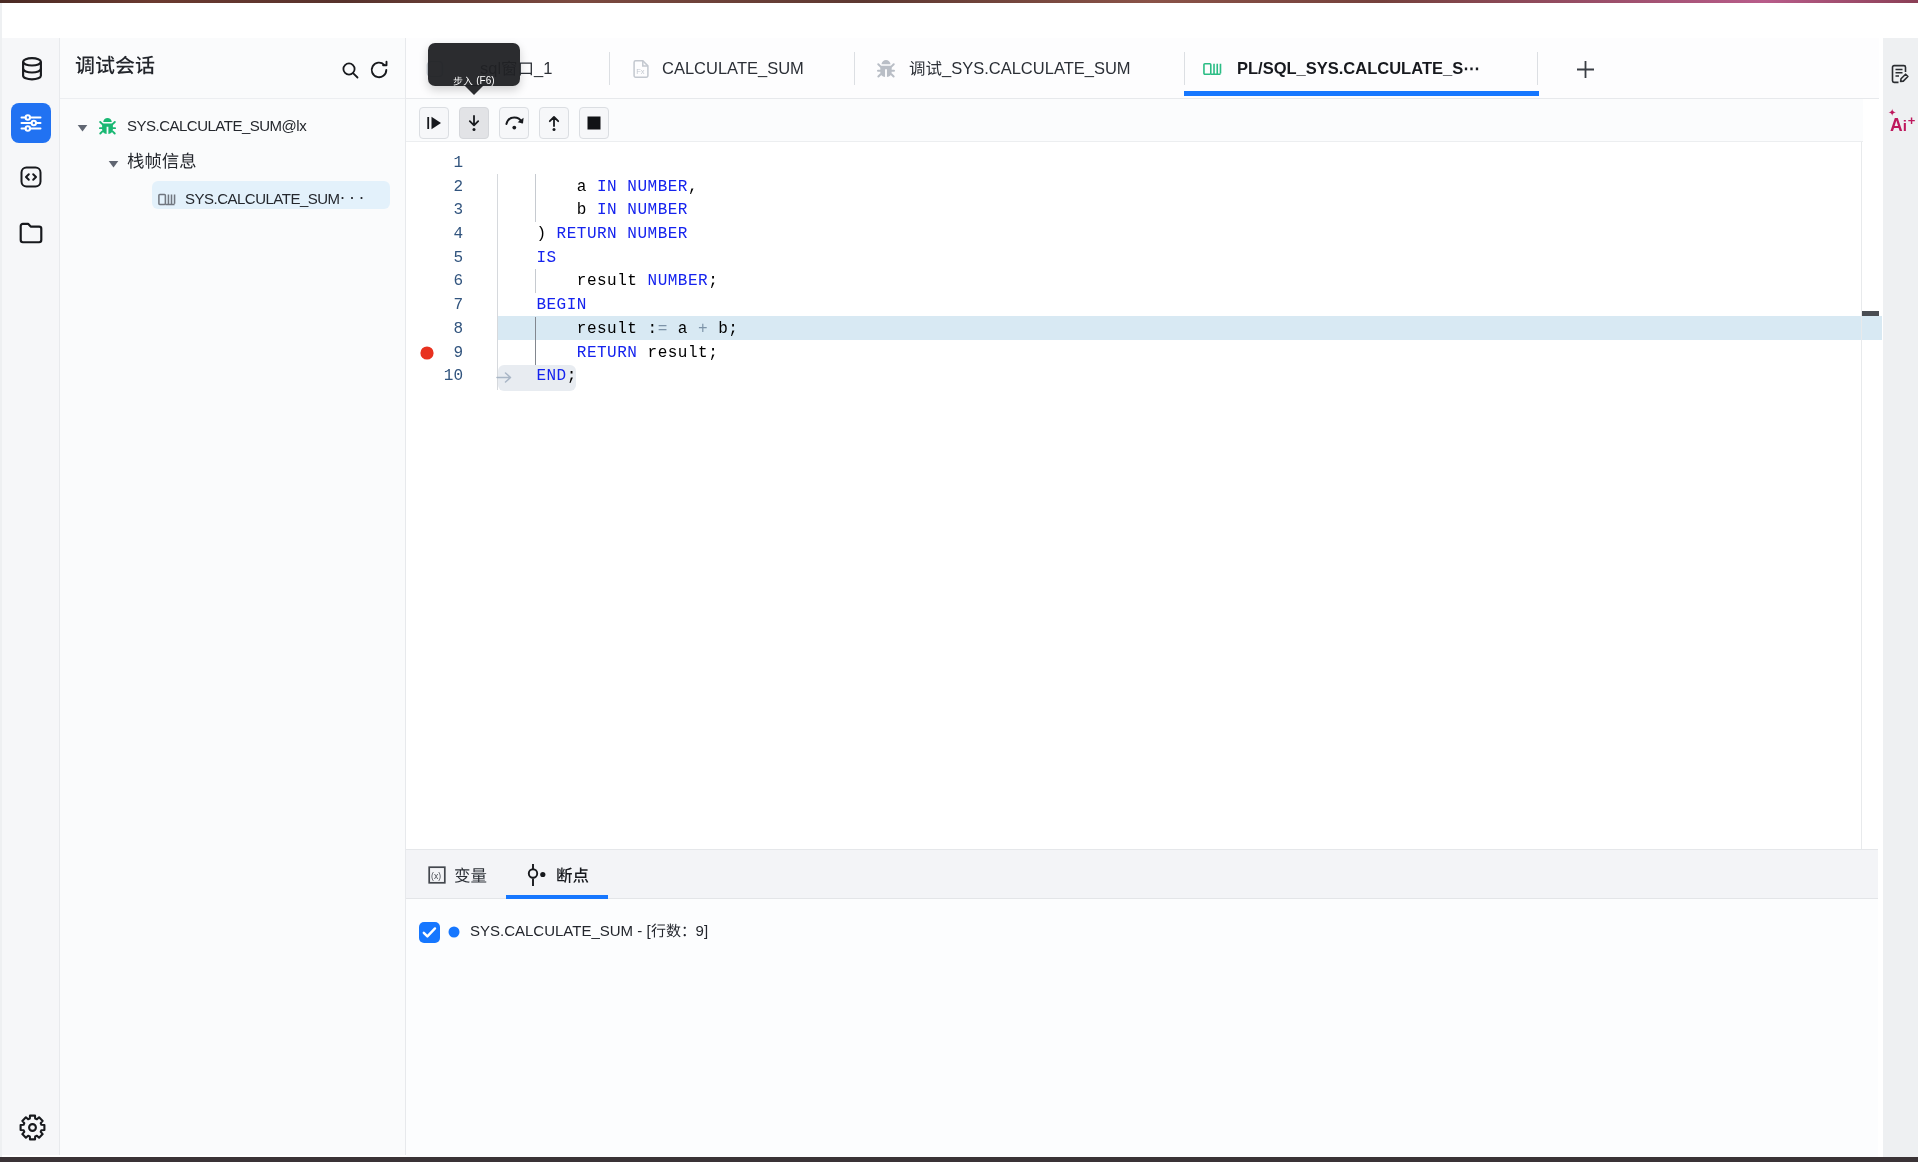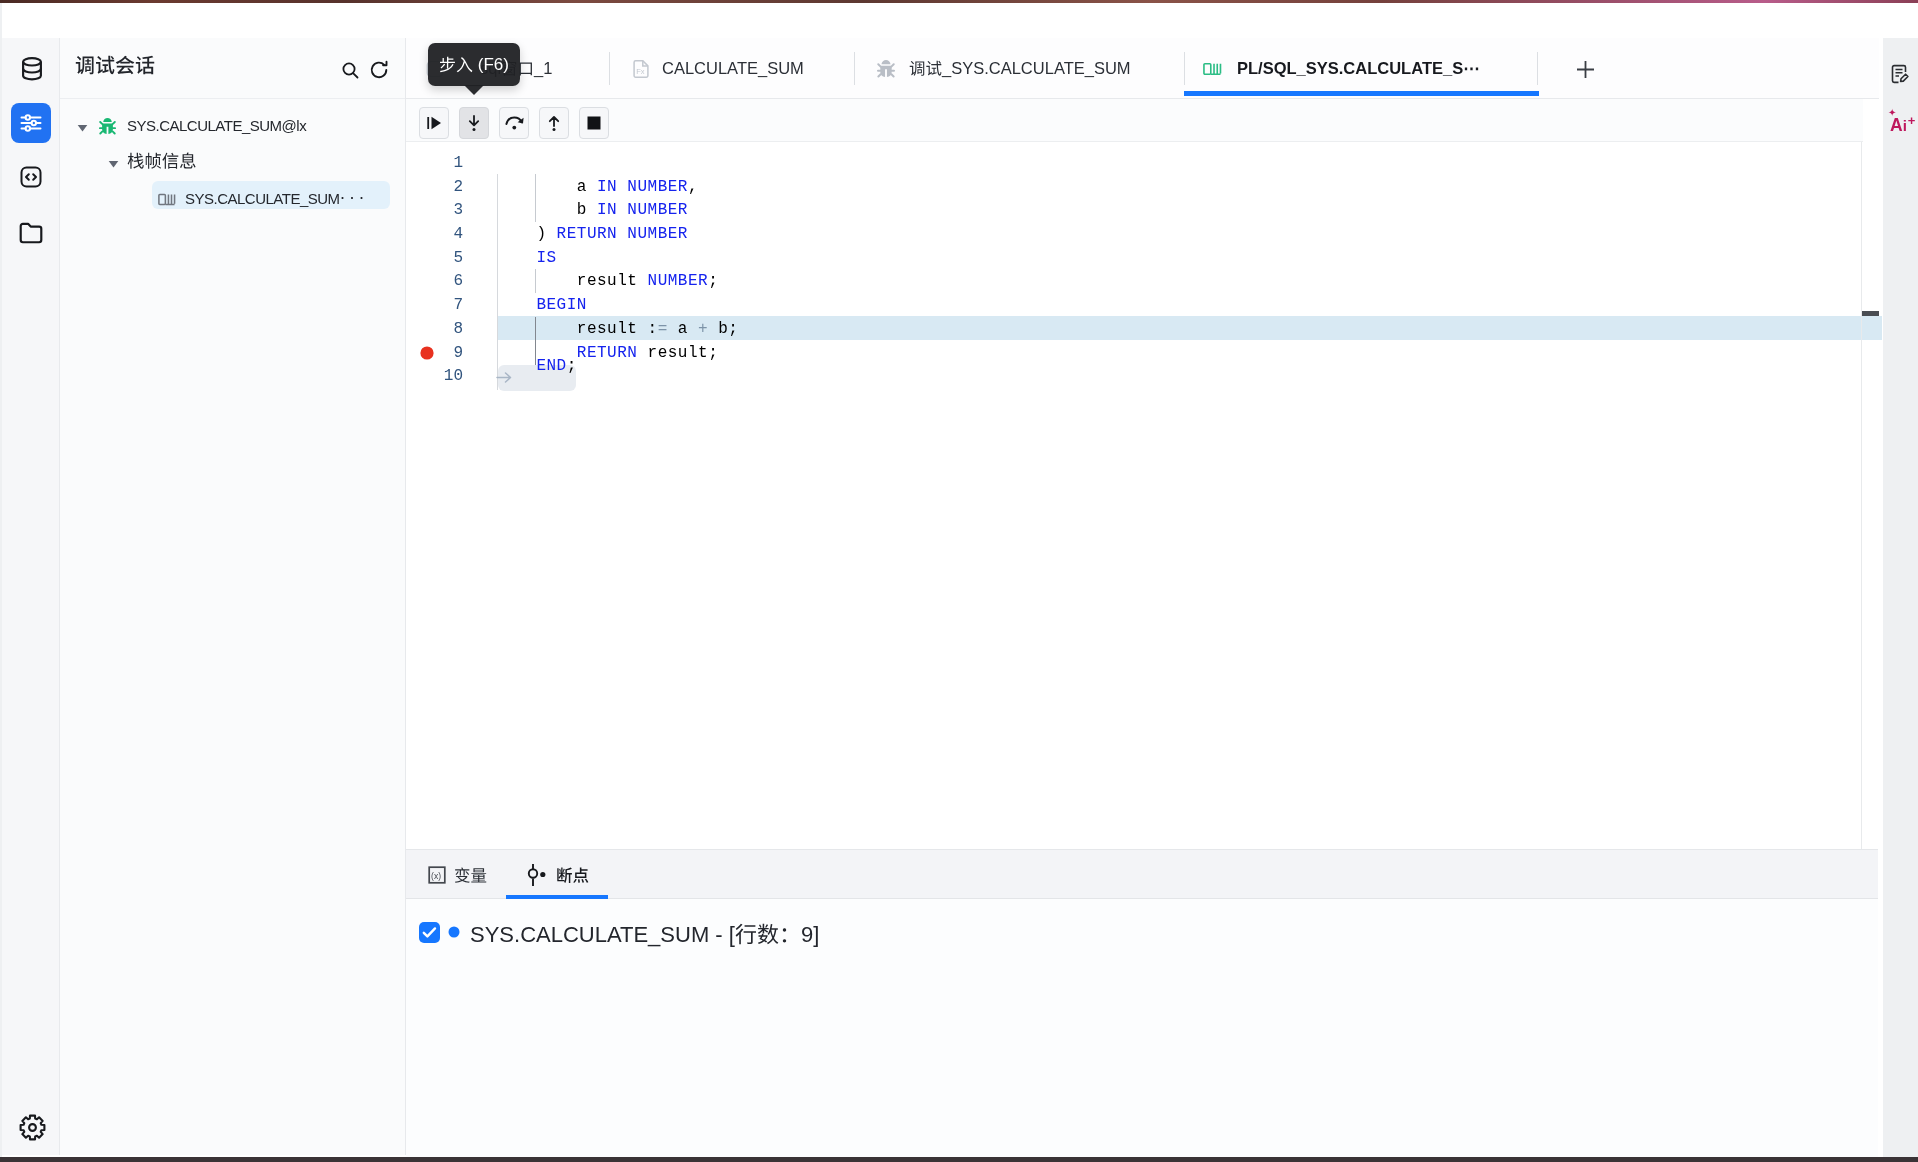--- a/index.html
+++ b/index.html
@@ -43,21 +43,21 @@
 .ig{position:absolute;width:1px}
 
 #scrollcol{position:absolute;left:1455px;top:104px;width:22px;height:707px;border-left:1px solid #e8eaec}
 #thumb{position:absolute;left:1456px;top:273px;width:17px;height:5px;background:#4a4d52}
 
 #bpanel{position:absolute;left:0;top:811px;width:1479px;height:309px}
 #btabs{position:absolute;left:0;top:0;width:1472px;height:50px;background:#f3f4f7;border-top:1px solid #e5e7ea;border-bottom:1px solid #e3e5e8}
 #bcontent{position:absolute;left:0;top:50px;width:1472px;height:259px;background:#fcfdfe}
 #bunder{position:absolute;left:100px;top:45px;width:102px;height:5px;background:#1677ff}
 
-#tooltip{position:absolute;left:428px;top:43px;width:92px;height:43px;background:rgba(32,33,36,.95);border-radius:7px;color:#fff;font-size:17px;display:flex;align-items:center;justify-content:center;z-index:50;box-shadow:0 4px 10px rgba(0,0,0,.18)}
+#tooltip{position:absolute;left:428px;top:43px;width:92px;height:43px;background:rgba(32,33,36,.95);border-radius:7px;color:#fff;font-size:10px;display:flex;align-items:flex-end;justify-content:center;z-index:50;box-shadow:0 4px 10px rgba(0,0,0,.18)}
 #tooltip .ptr{position:absolute;left:36px;bottom:-9px;width:0;height:0;border-left:10px solid transparent;border-right:10px solid transparent;border-top:10px solid rgba(32,33,36,.95)}
 .dots{background-image:radial-gradient(#e2e4e6 1.1px,transparent 1.4px),radial-gradient(#e5e7e9 1.1px,transparent 1.4px);background-size:171px 119px,137px 93px;background-position:23px 17px,84px 64px}
 </style></head>
 <body>
 <div id="deskTop"></div>
 <div style="position:absolute;left:0;top:1157px;width:1918px;height:5px;background:#3a3336;z-index:60"></div>
 <div id="win">
 
 
   <div id="abar" class="dots">
@@ -232,21 +232,21 @@
           <path d="M1 7.5h13M9.5 3l5 4.5-5 4.5" stroke-linejoin="round" stroke-linecap="round"></path>
         </svg>
       <div class="cl" style="top:33px">        a <span class="kw">IN</span> <span class="kw">NUMBER</span>,</div>
       <div class="cl" style="top:56px">        b <span class="kw">IN</span> <span class="kw">NUMBER</span></div>
       <div class="cl" style="top:80px">    ) <span class="kw">RETURN</span> <span class="kw">NUMBER</span></div>
       <div class="cl" style="top:104px">    <span class="kw">IS</span></div>
       <div class="cl" style="top:127px">        result <span class="kw">NUMBER</span>;</div>
       <div class="cl" style="top:151px">    <span class="kw">BEGIN</span></div>
       <div class="cl" style="top:175px">        result :<span class="op">=</span> a <span class="op">+</span> b;</div>
       <div class="cl" style="top:199px">        <span class="kw">RETURN</span> result;</div>
-      <div class="cl" style="top:212px">    <span class="kw">END</span>;</div>
+      <div class="cl" style="top:222px">    <span class="kw">END</span>;</div>
     </div>
     <div id="scrollcol"></div>
     <div id="thumb"></div>
     <div id="bpanel">
       <div id="btabs" class="dots">
         <div class="tab" style="left:22px;height:50px;font-size:16.5px">
           <svg width="18" height="18" viewBox="0 0 18 18" fill="none" stroke="#43474e" stroke-width="1.7">
               <rect x="1.2" y="1.2" width="15.6" height="15.6"></rect>
               <text x="3.1" y="12.5" font-size="8.5" stroke="none" fill="#43474e" font-family="Liberation Sans">(x)</text>
             </svg>
@@ -270,21 +270,21 @@
       </div>
       <div id="bcontent" class="dots">
         <div style="position:absolute;left:13px;top:23px;width:21px;height:21px;border-radius:5px;background:#1677ff">
           <svg width="21" height="21" viewBox="0 0 21 21" fill="none" stroke="#fff" stroke-width="2.4">
               <path d="M4.8 10.8l3.6 3.6 7.6-8" stroke-linecap="round" stroke-linejoin="round"></path>
             </svg>
         </div>
         <svg style="position:absolute;left:42px;top:27px" width="12" height="12" viewBox="0 0 12 12">
             <circle cx="6" cy="6" r="5.5" fill="#1677ff"></circle>
           </svg>
-        <div style="position:absolute;left:64px;top:23px;font-size:22px;color:#23262d">SYS.CALCULATE_SUM - [<svg class="cjk" viewBox="0 0 2000 1000" style="width:2.0em">
+        <div style="position:absolute;left:64px;top:23px;font-size:15px;color:#23262d">SYS.CALCULATE_SUM - [<svg class="cjk" viewBox="0 0 2000 1000" style="width:2.0em">
               <path d="M435 100V172H927V100ZM267 39C216 112 119 201 35 258C48 272 69 301 79 318C169 254 272 156 339 69ZM391 376V448H728V863C728 879 721 884 702 885C684 886 616 886 545 883C556 905 567 936 570 957C668 957 725 957 759 946C792 933 804 910 804 864V448H955V376ZM307 254C238 368 128 484 25 558C40 573 67 606 78 621C115 591 154 555 192 516V963H266V434C308 384 346 332 378 280Z M1443 59C1425 98 1393 157 1368 192L1417 216C1443 183 1477 133 1506 87ZM1088 87C1114 129 1141 184 1150 219L1207 194C1198 158 1171 104 1143 65ZM1410 620C1387 672 1355 716 1317 754C1279 735 1240 716 1203 700C1217 676 1233 649 1247 620ZM1110 727C1159 746 1214 771 1264 797C1200 843 1123 875 1041 894C1054 908 1070 934 1077 952C1169 927 1254 888 1326 830C1359 850 1389 869 1412 886L1460 837C1437 821 1408 803 1375 785C1428 728 1470 658 1495 571L1454 554L1442 557H1278L1300 505L1233 493C1226 513 1216 535 1206 557H1070V620H1175C1154 660 1131 697 1110 727ZM1257 39V226H1050V288H1234C1186 353 1109 415 1039 445C1054 459 1071 485 1080 502C1141 469 1207 413 1257 354V476H1327V340C1375 375 1436 422 1461 445L1503 391C1479 374 1391 318 1342 288H1531V226H1327V39ZM1629 48C1604 224 1559 392 1481 497C1497 507 1526 531 1538 543C1564 506 1586 462 1606 413C1628 511 1657 602 1694 681C1638 776 1560 849 1451 902C1465 917 1486 947 1493 963C1595 908 1672 839 1731 751C1781 836 1843 904 1921 951C1933 932 1955 906 1972 892C1888 847 1822 774 1771 682C1824 579 1858 454 1880 304H1948V234H1663C1677 178 1689 119 1698 59ZM1809 304C1793 419 1769 519 1733 604C1695 514 1667 412 1648 304Z"></path>
             </svg><svg class="cjk" viewBox="0 0 1000 1000" style="width:1.0em">
               <path d="M250 394C290 394 326 365 326 320C326 274 290 244 250 244C210 244 174 274 174 320C174 365 210 394 250 394ZM250 884C290 884 326 854 326 809C326 763 290 734 250 734C210 734 174 763 174 809C174 854 210 884 250 884Z"></path>
             </svg>9]</div>
       </div>
     </div>
   </div>
 </div>
 
 <div id="tooltip"><svg class="cjk" viewBox="0 0 2000 1000" style="width:2.0em">

